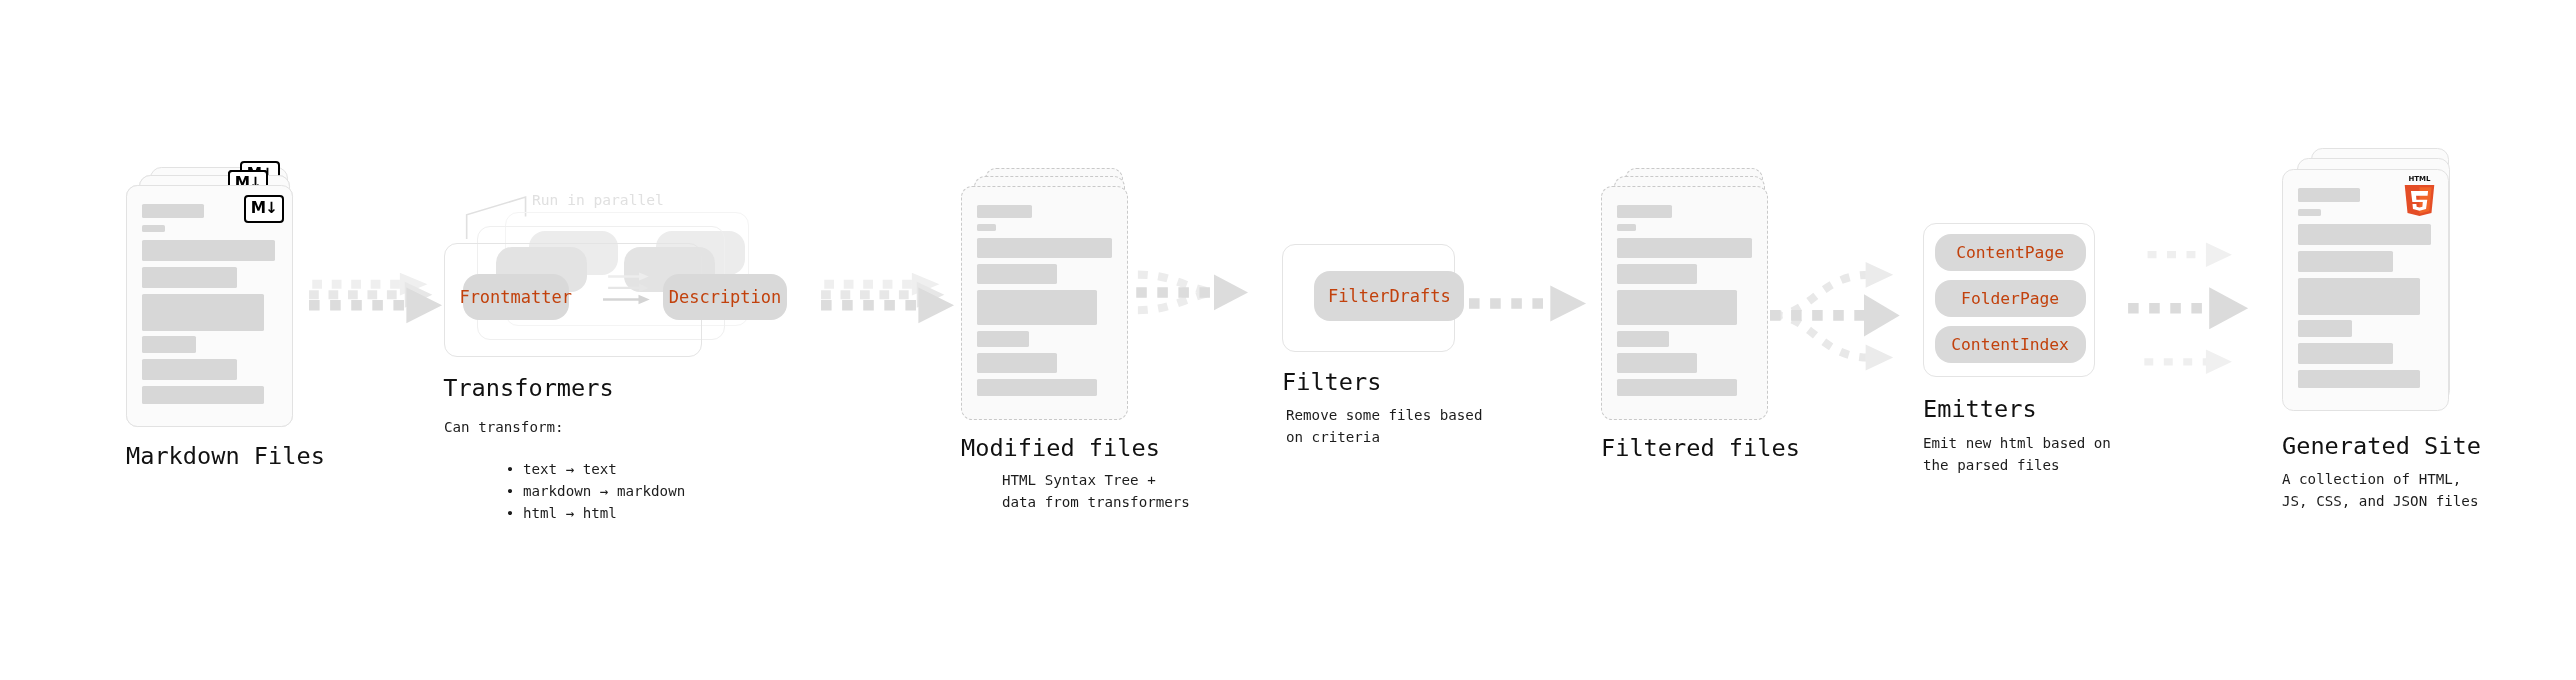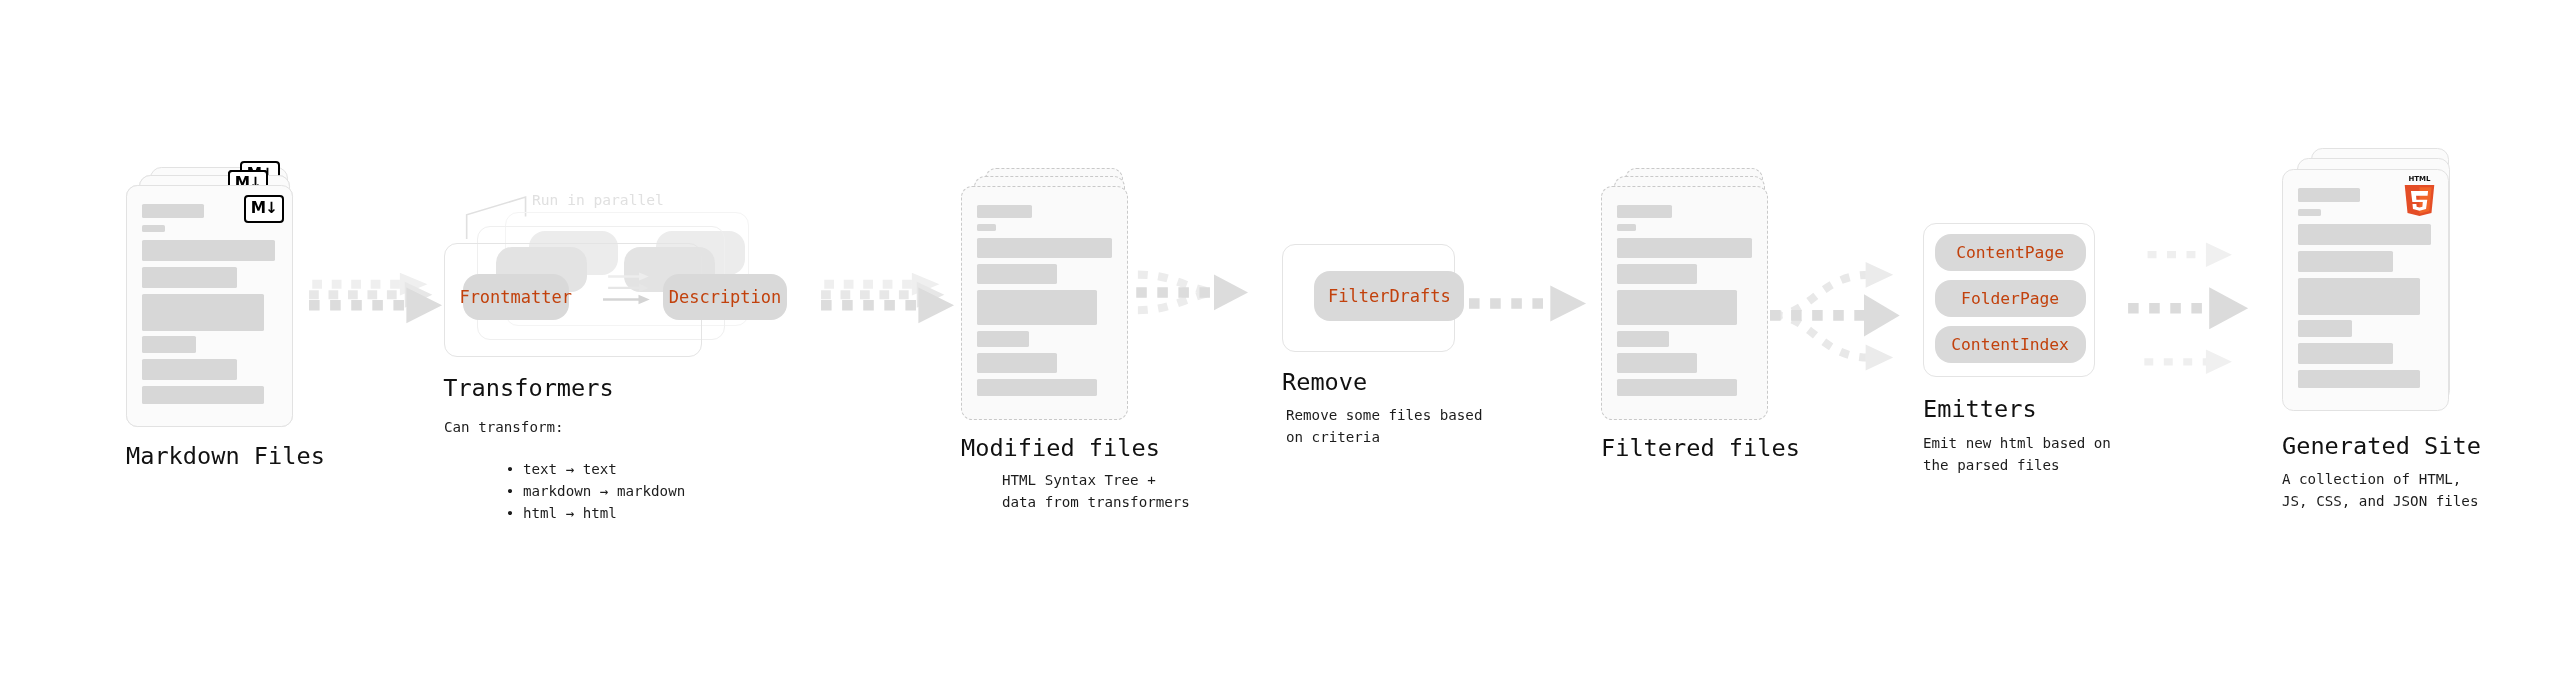--- a/index.html
+++ b/index.html
@@ -235,21 +235,21 @@
       <path d="M 2 62 C 45 62 62 45 96 40" fill="none" stroke="#ececec" stroke-width="10" stroke-dasharray="12 13"></path>
       <line x1="0" y1="40" x2="100" y2="40" stroke="#dcdcdc" stroke-width="13" stroke-dasharray="13 13"></line>
       <polygon points="96,18 138,40 96,62" fill="#dcdcdc"></polygon>
     </svg>
   </div>
 
   <div class="node" style="left:1282px;top:244px;">
     <div class="gbox" style="left:0px;top:0px;width:173px;height:108px;">
       <div class="pill" style="left:11.4px;top:26px;width:150px;height:50px;margin-left:20px;">FilterDrafts</div>
     </div>
-    <div class="title" style="left:0px;top:124px;">Remove</div>
+    <div class="title" style="left:0px;top:124px;">Filters</div>
     <div class="sub" style="left:4px;top:161px;">Remove some files based
 on criteria</div>
   </div>
 
   <div class="node" style="left:1469px;top:283px;">
     <svg width="126" height="41" viewBox="0 0 155 50">
       <line x1="0" y1="25" x2="104" y2="25" stroke="#dcdcdc" stroke-width="13" stroke-dasharray="13 13"></line>
       <polygon points="100,3 144,25 100,47" fill="#dcdcdc"></polygon>
     </svg>
   </div>

